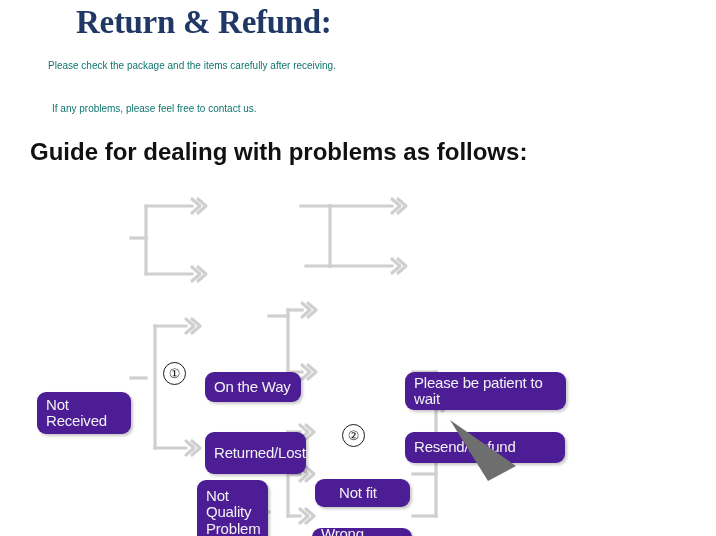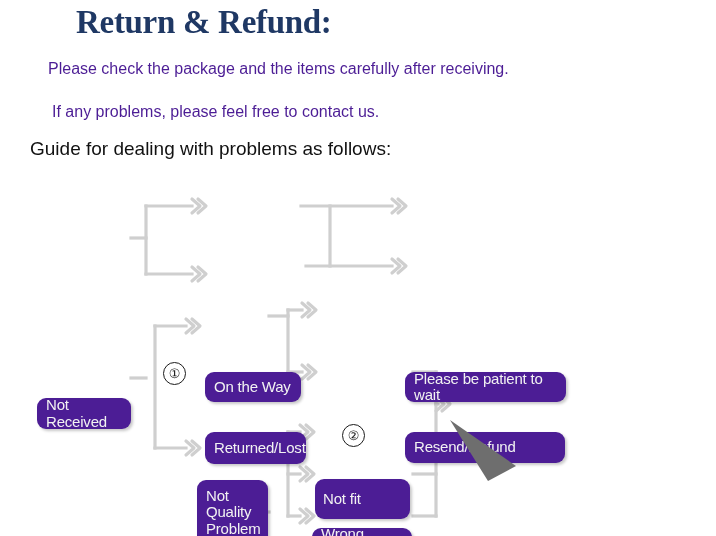--- a/index.html
+++ b/index.html
@@ -10,28 +10,28 @@
   }
 
   .title{
     position:absolute;left:36px;top:4px;
     font-family:"Liberation Serif","DejaVu Serif",serif;
     font-weight:bold;font-size:33px;letter-spacing:-0.3px;
     color:#1f3864;white-space:nowrap;margin-left:40px;
   }
   .subline{
     position:absolute;
-    font-size:16px;color:#4c1d95;white-space:nowrap;
+    font-size:10px;color:#0f766e;white-space:nowrap;
     font-family:"Liberation Sans","DejaVu Sans",sans-serif;
   }
   .sub1{left:48px;top:60px;}
   .sub2{left:52px;top:95px;margin-top:8px;}
   .guide{
     position:absolute;left:30px;top:138px;
-    font-size:19px;color:#111;white-space:nowrap;
+    font-size:24px;color:#111;white-space:nowrap;font-weight:bold;
   }
 
   
   .chart{position:absolute;left:0;top:176px;width:716px;height:360px;}
   .chart svg{position:absolute;left:0;top:0;}
 
   .node{
     position:absolute;
     background:#4c1d95;
     border-radius:9px;
@@ -127,35 +127,35 @@
       <use href="#chev" x="186" y="272"></use>
       <use href="#chev" x="302" y="134"></use>
       <use href="#chev" x="302" y="196"></use>
       <use href="#chev" x="300" y="256"></use>
       <use href="#chev" x="300" y="298"></use>
       <use href="#chev" x="300" y="340"></use>
       <use href="#chev" x="436" y="228"></use>
     </g>
   </svg>
 
-  <div class="node" style="left:37px;top:222px;width:94px;height:31px;"><span>Not Received</span></div>
+  <div class="node" style="left:37px;top:216px;width:94px;height:42px;"><span>Not Received</span></div>
 
   <div class="node" style="left:205px;top:196px;width:96px;height:30px;"><span>On the Way</span></div>
 
-  <div class="node" style="left:205px;top:256px;width:101px;height:32px;"><span>Returned/Lost</span></div>
+  <div class="node" style="left:205px;top:256px;width:101px;height:42px;"><span>Returned/Lost</span></div>
 
-  <div class="node" style="left:405px;top:196px;width:161px;height:30px;align-items:center;"><span>Please be patient to wait</span></div>
+  <div class="node" style="left:405px;top:196px;width:161px;height:38px;align-items:center;"><span>Please be patient to wait</span></div>
 
   <div class="node" style="left:405px;top:256px;width:160px;height:31px;"><span>Resend/Refund</span></div>
 
   <div class="node multi" style="left:197px;top:304px;width:71px;height:65px;"><span>Not
 Quality
 Problem</span></div>
 
-  <div class="node" style="left:315px;top:303px;width:95px;height:40px;padding-left:8px;"><span>Not fit</span></div>
+  <div class="node" style="left:315px;top:303px;width:95px;height:28px;padding-left:24px;"><span>Not fit</span></div>
 
   <div class="node" style="left:312px;top:352px;width:100px;height:28px;"><span>Wrong Delivery</span></div>
 
   <div class="marker" style="left:163px;top:186px;">
     <span>①</span>
     </div>
 
   <div class="marker" style="left:342px;top:248px;">
     <span>②</span>
     </div>

